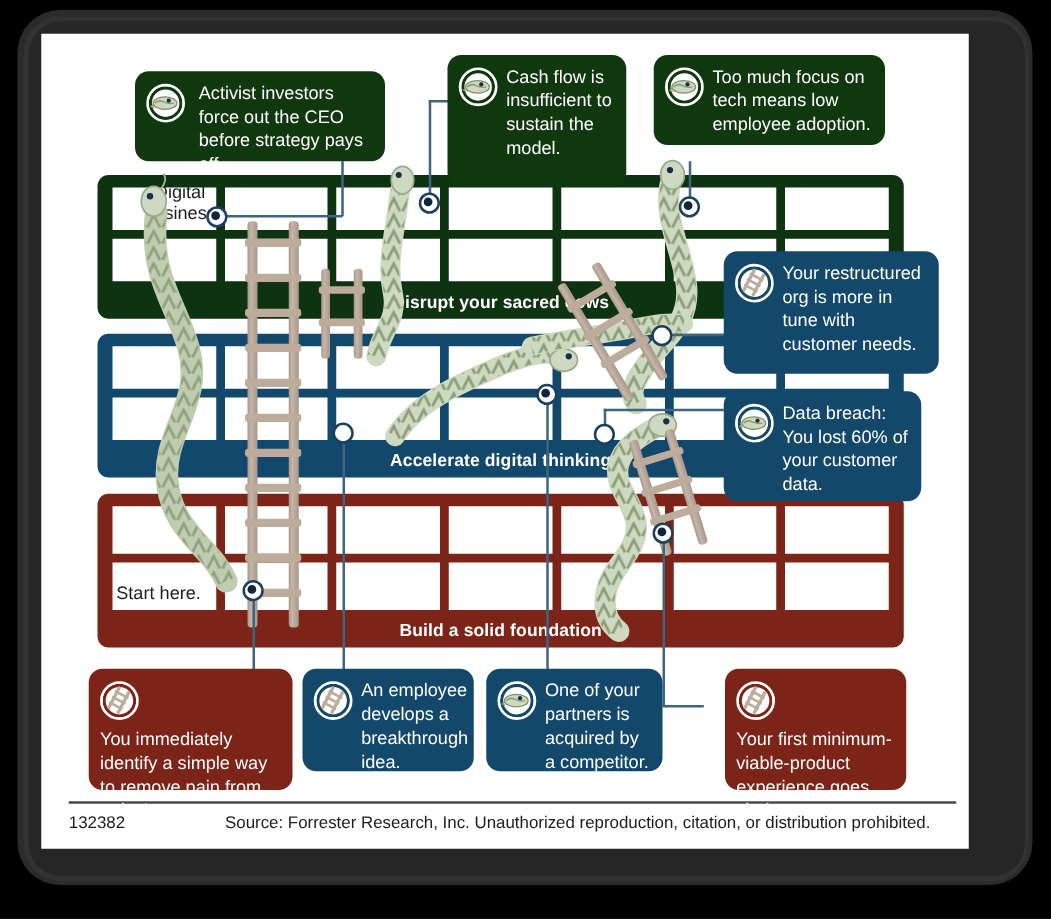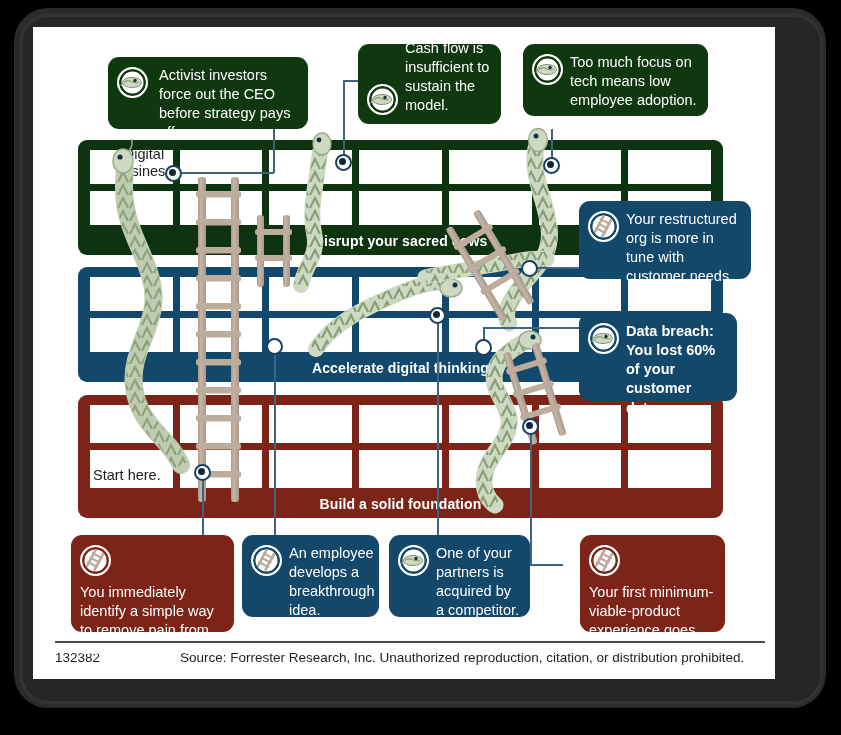--- a/index.html
+++ b/index.html
@@ -415,21 +415,21 @@
         <svg width="26" height="26" viewBox="0 0 26 26">
           <ellipse cx="13" cy="13.5" rx="9.5" ry="5" fill="#cdd9c0" stroke="#7e9169" stroke-width="1"></ellipse>
           <path d="M5 13.5 q3 -3 7 -1 q4 2 8 1" fill="none" stroke="#8a9e77" stroke-width="1.2"></path>
           <circle cx="16" cy="11.5" r="1.7" fill="#14304a"></circle>
           <path d="M4 14.5 l-2.2 1.6 l2.2 1.2" fill="none" stroke="#8a9e77" stroke-width="1"></path>
         </svg>
       </span>
       <span class="ctext">Activist investors force out the CEO before strategy pays off.</span>
     </div>
 
-    <div class="callout green" style="left:325px; top:17px; width:143px; height:80px;align-items:flex-end;">
+    <div class="callout green" style="left:325px; top:17px; width:143px; height:105px;">
       <span class="badge ring-green">
         <svg width="26" height="26" viewBox="0 0 26 26">
           <ellipse cx="13" cy="13.5" rx="9.5" ry="5" fill="#cdd9c0" stroke="#7e9169" stroke-width="1"></ellipse>
           <path d="M5 13.5 q3 -3 7 -1 q4 2 8 1" fill="none" stroke="#8a9e77" stroke-width="1.2"></path>
           <circle cx="16" cy="11.5" r="1.7" fill="#14304a"></circle>
           <path d="M4 14.5 l-2.2 1.6 l2.2 1.2" fill="none" stroke="#8a9e77" stroke-width="1"></path>
         </svg>
       </span>
       <span class="ctext">Cash flow is insufficient to sustain the model.</span>
     </div>
@@ -439,36 +439,36 @@
         <svg width="26" height="26" viewBox="0 0 26 26">
           <ellipse cx="13" cy="13.5" rx="9.5" ry="5" fill="#cdd9c0" stroke="#7e9169" stroke-width="1"></ellipse>
           <path d="M5 13.5 q3 -3 7 -1 q4 2 8 1" fill="none" stroke="#8a9e77" stroke-width="1.2"></path>
           <circle cx="16" cy="11.5" r="1.7" fill="#14304a"></circle>
           <path d="M4 14.5 l-2.2 1.6 l2.2 1.2" fill="none" stroke="#8a9e77" stroke-width="1"></path>
         </svg>
       </span>
       <span class="ctext">Too much focus on tech means low employee adoption.</span>
     </div>
 
-    <div class="callout navy" style="left:546px; top:174px; width:172px; height:78px;justify-content:center;">
+    <div class="callout navy" style="left:546px; top:174px; width:172px; height:98px;justify-content:center;">
       <span class="badge ring-navy">
         <svg width="26" height="26" viewBox="0 0 26 26">
           <g transform="rotate(28 13 13)">
             <rect x="7.5" y="3" width="2.6" height="20" rx="1" fill="#bdab9b"></rect>
             <rect x="15.9" y="3" width="2.6" height="20" rx="1" fill="#bdab9b"></rect>
             <rect x="7" y="7" width="12" height="2.2" fill="#bdab9b"></rect>
             <rect x="7" y="12" width="12" height="2.2" fill="#bdab9b"></rect>
             <rect x="7" y="17" width="12" height="2.2" fill="#bdab9b"></rect>
           </g>
         </svg>
       </span>
       <span class="ctext">Your restructured org is more in tune with customer needs.</span>
     </div>
 
-    <div class="callout navy" style="left:546px; top:286px; width:158px; height:88px;font-weight:bold;">
+    <div class="callout navy" style="left:546px; top:286px; width:158px; height:88px;">
       <span class="badge ring-navy">
         <svg width="26" height="26" viewBox="0 0 26 26">
           <ellipse cx="13" cy="13.5" rx="9.5" ry="5" fill="#cdd9c0" stroke="#7e9169" stroke-width="1"></ellipse>
           <path d="M5 13.5 q3 -3 7 -1 q4 2 8 1" fill="none" stroke="#8a9e77" stroke-width="1.2"></path>
           <circle cx="16" cy="11.5" r="1.7" fill="#14304a"></circle>
           <path d="M4 14.5 l-2.2 1.6 l2.2 1.2" fill="none" stroke="#8a9e77" stroke-width="1"></path>
         </svg>
       </span>
       <span class="ctext">Data breach: You lost 60% of your customer data.</span>
     </div>

